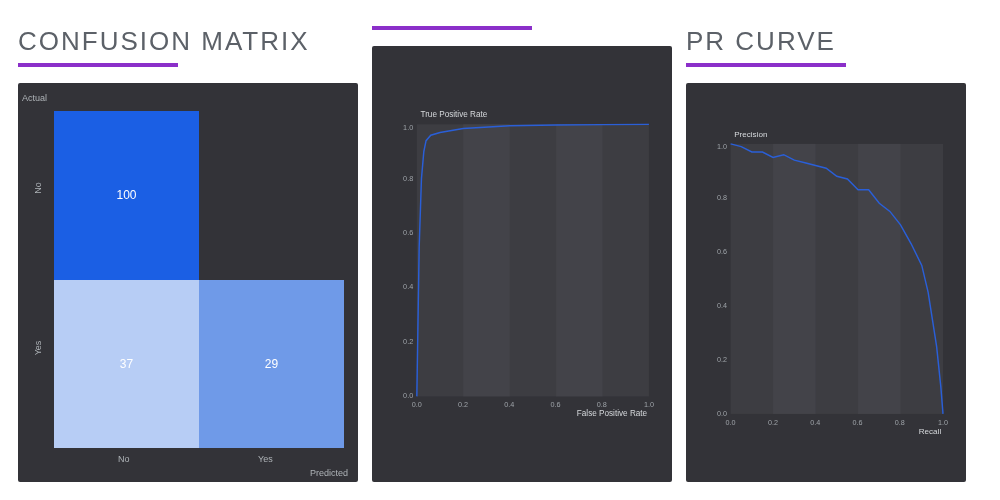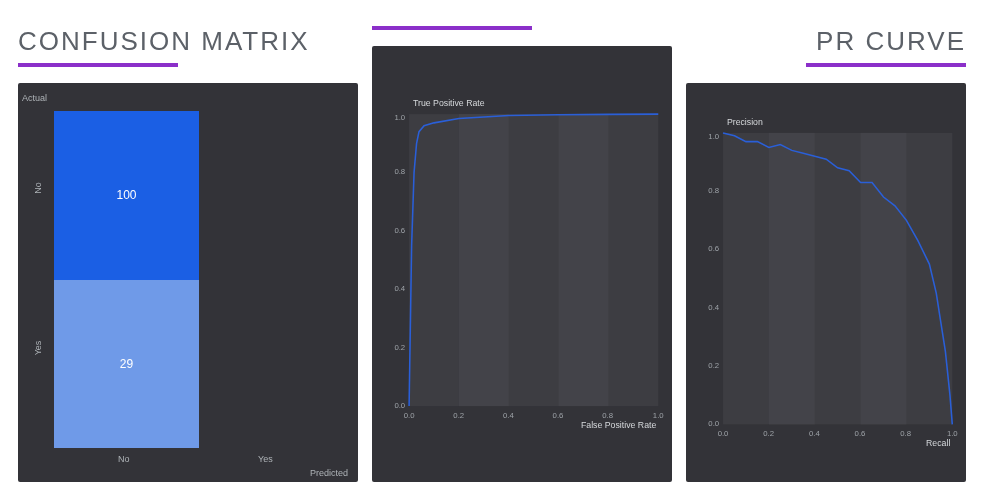--- a/index.html
+++ b/index.html
@@ -11,42 +11,42 @@
     --text-white:#ffffff;
     --title:#5c6168;
     --underline:#8b2fc9;
     --tick:#9ea3a8;
   }
   html,body{margin:0;padding:0;background:var(--bg);width:1000px;height:500px;overflow:hidden;font-family:"Segoe UI",Arial,sans-serif;}
   .wrap{display:flex;gap:14px;padding:26px 18px 18px 18px;box-sizing:border-box;width:100%;height:100%;}
   .col{display:flex;flex-direction:column;}
   .col.cm{width:340px;}
   .col.roc{width:300px;}
-  .col.pr{width:280px;align-items:flex-end;}
+  .col.pr{width:280px;}
   .title{font-size:26px;letter-spacing:2px;color:var(--title);font-weight:400;font-family:"Segoe UI Light","Segoe UI",Arial,sans-serif;font-stretch:condensed;margin:0 0 6px 0;white-space:nowrap;}
   .underline{height:4px;background:var(--underline);width:160px;margin-bottom:16px;}
   .panel{background:var(--panel);flex:1;position:relative;border-radius:2px;}
   
   .cm-panel{padding:12px 10px 10px 24px;box-sizing:border-box;color:var(--text-white);}
   .cm-actual{position:absolute;left:4px;top:10px;font-size:9px;color:var(--text-light);}
   .cm-predicted{position:absolute;right:10px;bottom:4px;font-size:9px;color:var(--text-light);text-align:center;}
   .cm-grid{position:absolute;left:36px;top:28px;right:14px;bottom:34px;display:grid;grid-template-columns:1fr 1fr;grid-template-rows:1fr 1fr;}
   .cell{display:flex;align-items:center;justify-content:center;font-size:12px;color:#fff;}
   .cell.a{background:#1b5fe4;}
   .cell.b{background:var(--panel);}
   .cell.c{background:#b7cdf5;}
   .cell.d{background:#6f9ae8;}
   .cm-ylab{position:absolute;left:12px;width:16px;display:flex;align-items:center;justify-content:center;font-size:9px;color:var(--text-light);transform:rotate(-90deg);transform-origin:center;}
   .cm-ylab.no{top:100px;}
   .cm-ylab.yes{top:260px;}
   .cm-xlab{position:absolute;bottom:18px;font-size:9px;color:var(--text-light);}
   .cm-xlab.no{left:100px;}
   .cm-xlab.yes{left:240px;}
   
-  .lc-panel{padding:4px;}
+  .lc-panel{padding:14px;}
   svg{display:block;width:100%;height:100%;}
   .axis-label{font-size:9px;fill:#d6d9dc;font-family:inherit;}
   .tick-label{font-size:8px;fill:var(--tick);font-family:inherit;}
   .curve{fill:none;stroke:#2a5fd8;stroke-width:1.6;}
   .plot-bg{fill:var(--panel-inner);}
   .stripe{fill:var(--grid-stripe);}
 </style>
 </head>
 <body>
 
@@ -55,20 +55,21 @@
   <div class="col cm">
     <div class="title">CONFUSION MATRIX</div>
     <div class="underline"></div>
     <div class="panel cm-panel">
       <div class="cm-actual">Actual</div>
       <div class="cm-ylab no">No</div>
       <div class="cm-ylab yes">Yes</div>
       <div class="cm-grid">
         <div class="cell a">100</div>
         <div class="cell b"></div>
+        <div class="cell c">37</div>
         <div class="cell d">29</div>
       </div>
       <div class="cm-xlab no">No</div>
       <div class="cm-xlab yes">Yes</div>
       <div class="cm-predicted">Predicted</div>
     </div>
   </div>
 
   <div class="col roc">
     <div class="underline"></div>

